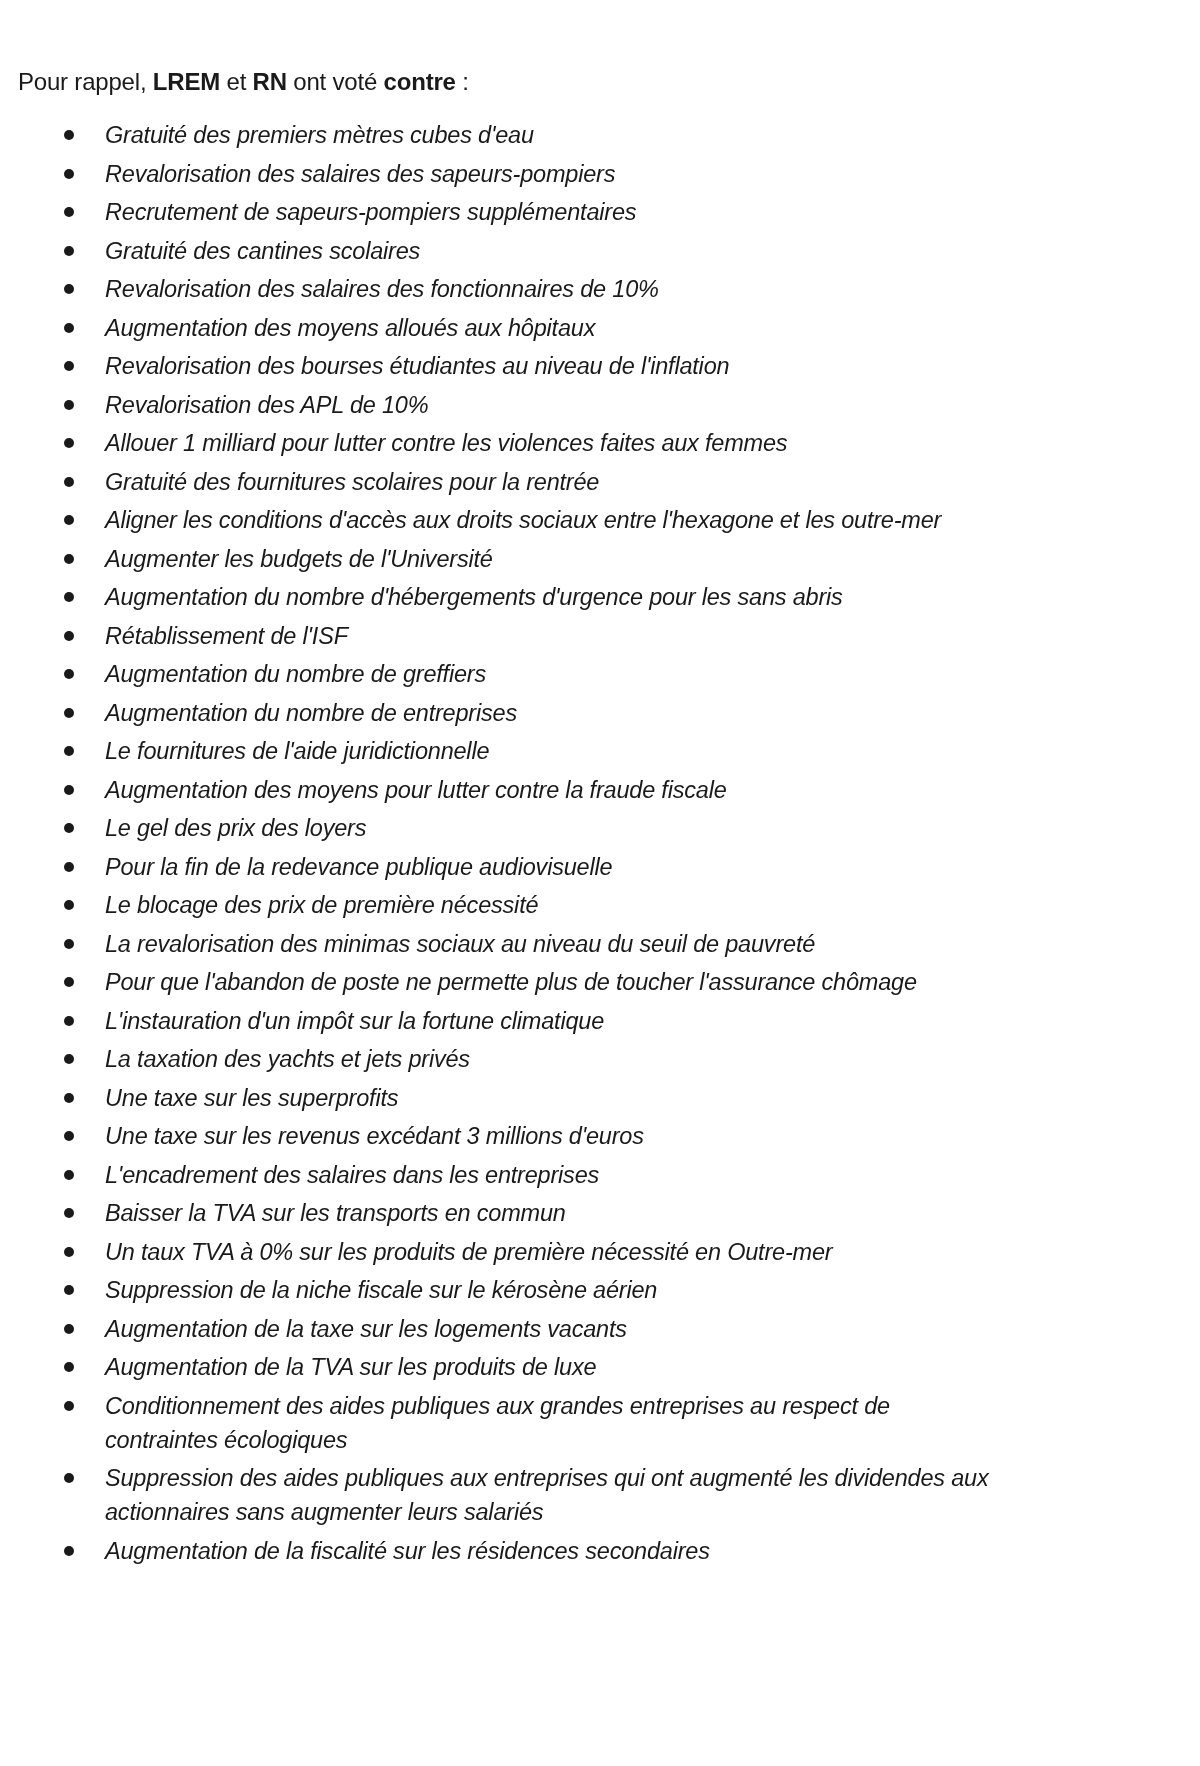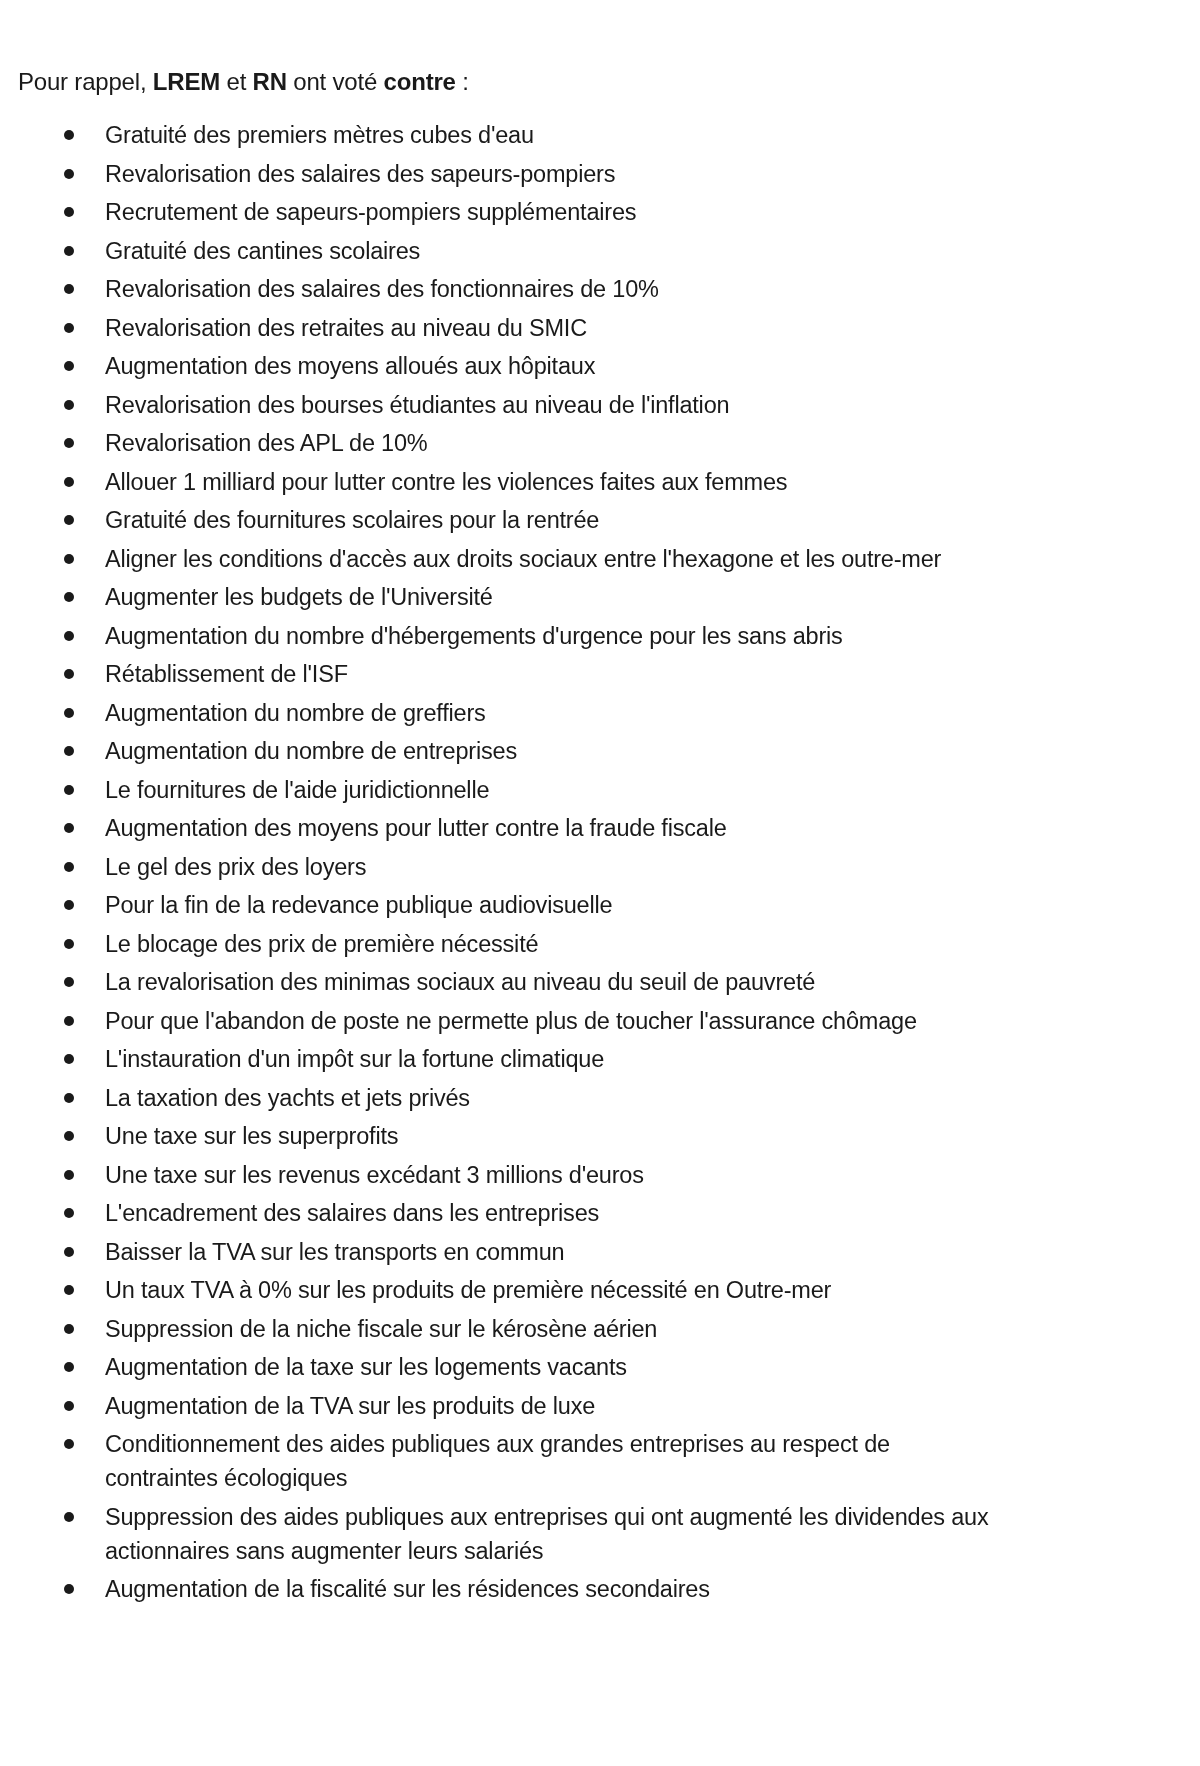--- a/index.html
+++ b/index.html
@@ -38,20 +38,21 @@
     list-style: none;
   }
   ul.vote-list li {
     display: flex;
     align-items: flex-start;
     font-size: 23.5px;
     line-height: 34px;
     letter-spacing: -0.2px;
     margin-bottom: 4.5px;
     padding-left: 64px;
+    font-style: italic;
   }
   ul.vote-list .dot {
     flex: none;
     width: 10px;
     height: 10px;
     border-radius: 50%;
     background: #1a1a1a;
     margin-top: 12px;
     margin-right: 31px;
   }
@@ -80,24 +81,20 @@
       <li>
         <span class="dot"></span>
         <span class="txt">Gratuité des cantines scolaires</span>
       </li>
       <li>
         <span class="dot"></span>
         <span class="txt">Revalorisation des salaires des fonctionnaires de 10%</span>
       </li>
       <li>
         <span class="dot"></span>
-        <span class="txt">Revalorisation des retraites au niveau du SMIC</span>
-      </li>
-      <li>
-        <span class="dot"></span>
         <span class="txt">Augmentation des moyens alloués aux hôpitaux</span>
       </li>
       <li>
         <span class="dot"></span>
         <span class="txt">Revalorisation des bourses étudiantes au niveau de l'inflation</span>
       </li>
       <li>
         <span class="dot"></span>
         <span class="txt">Revalorisation des APL de 10%</span>
       </li>

